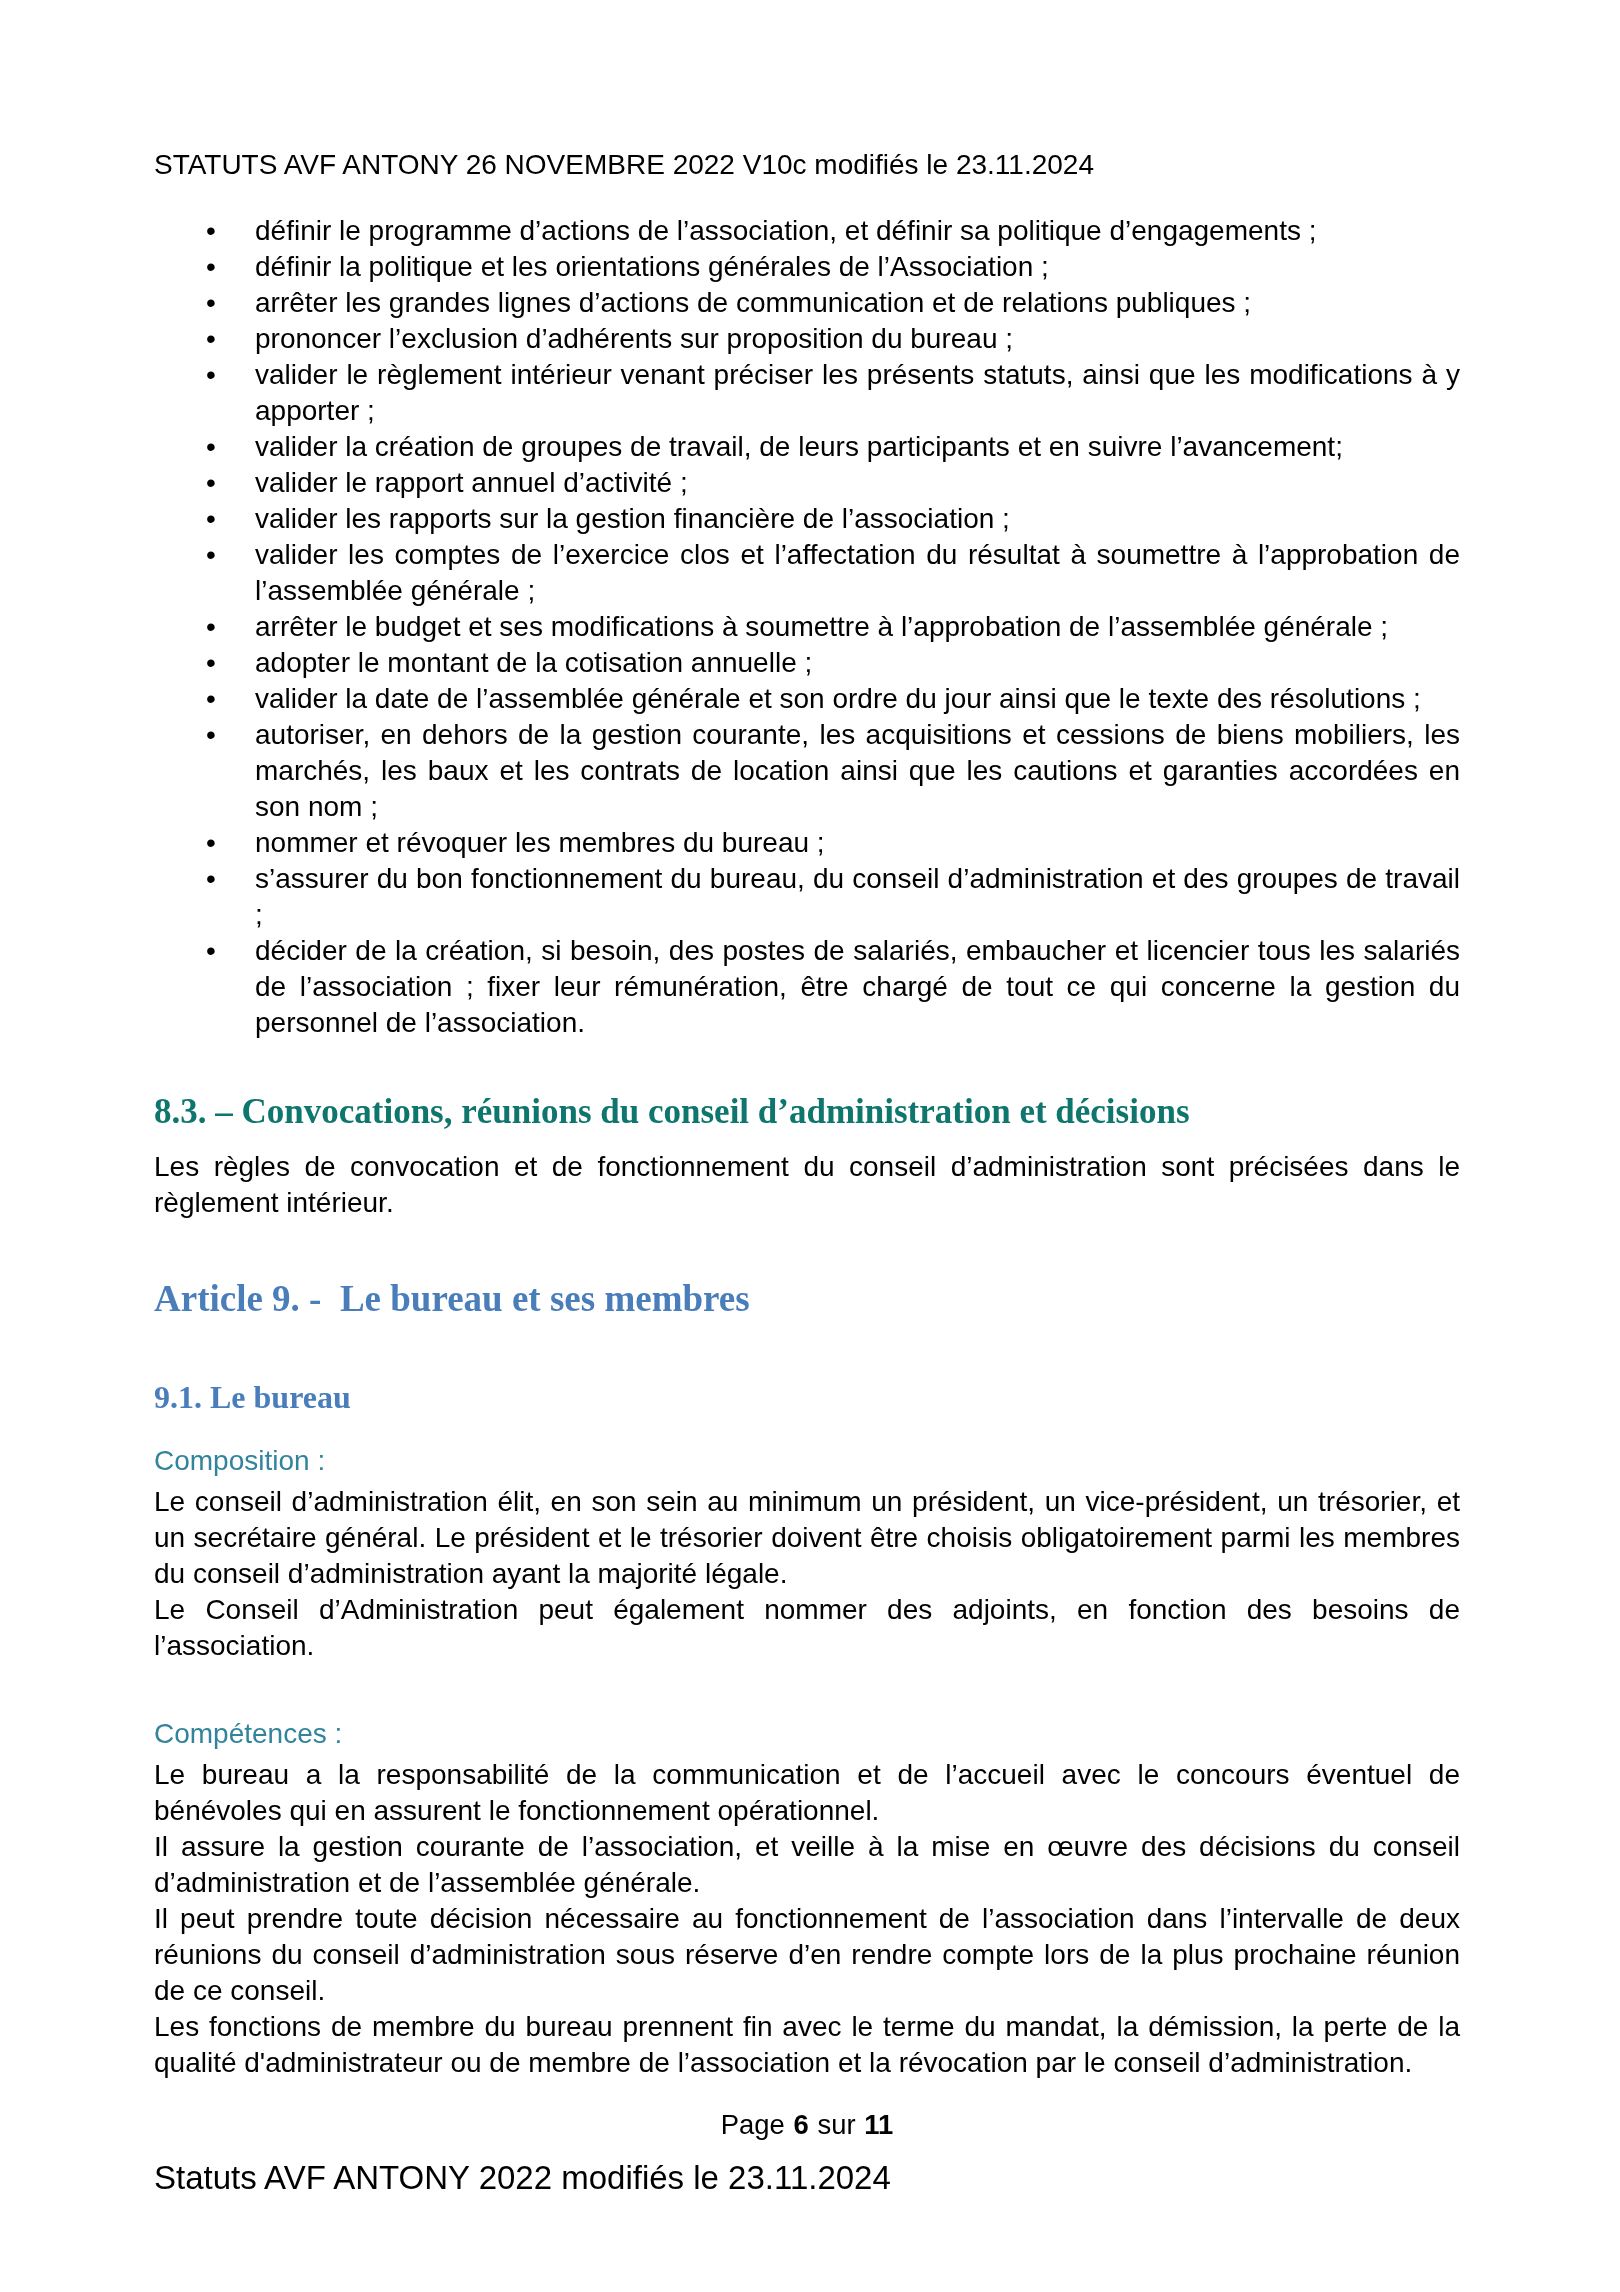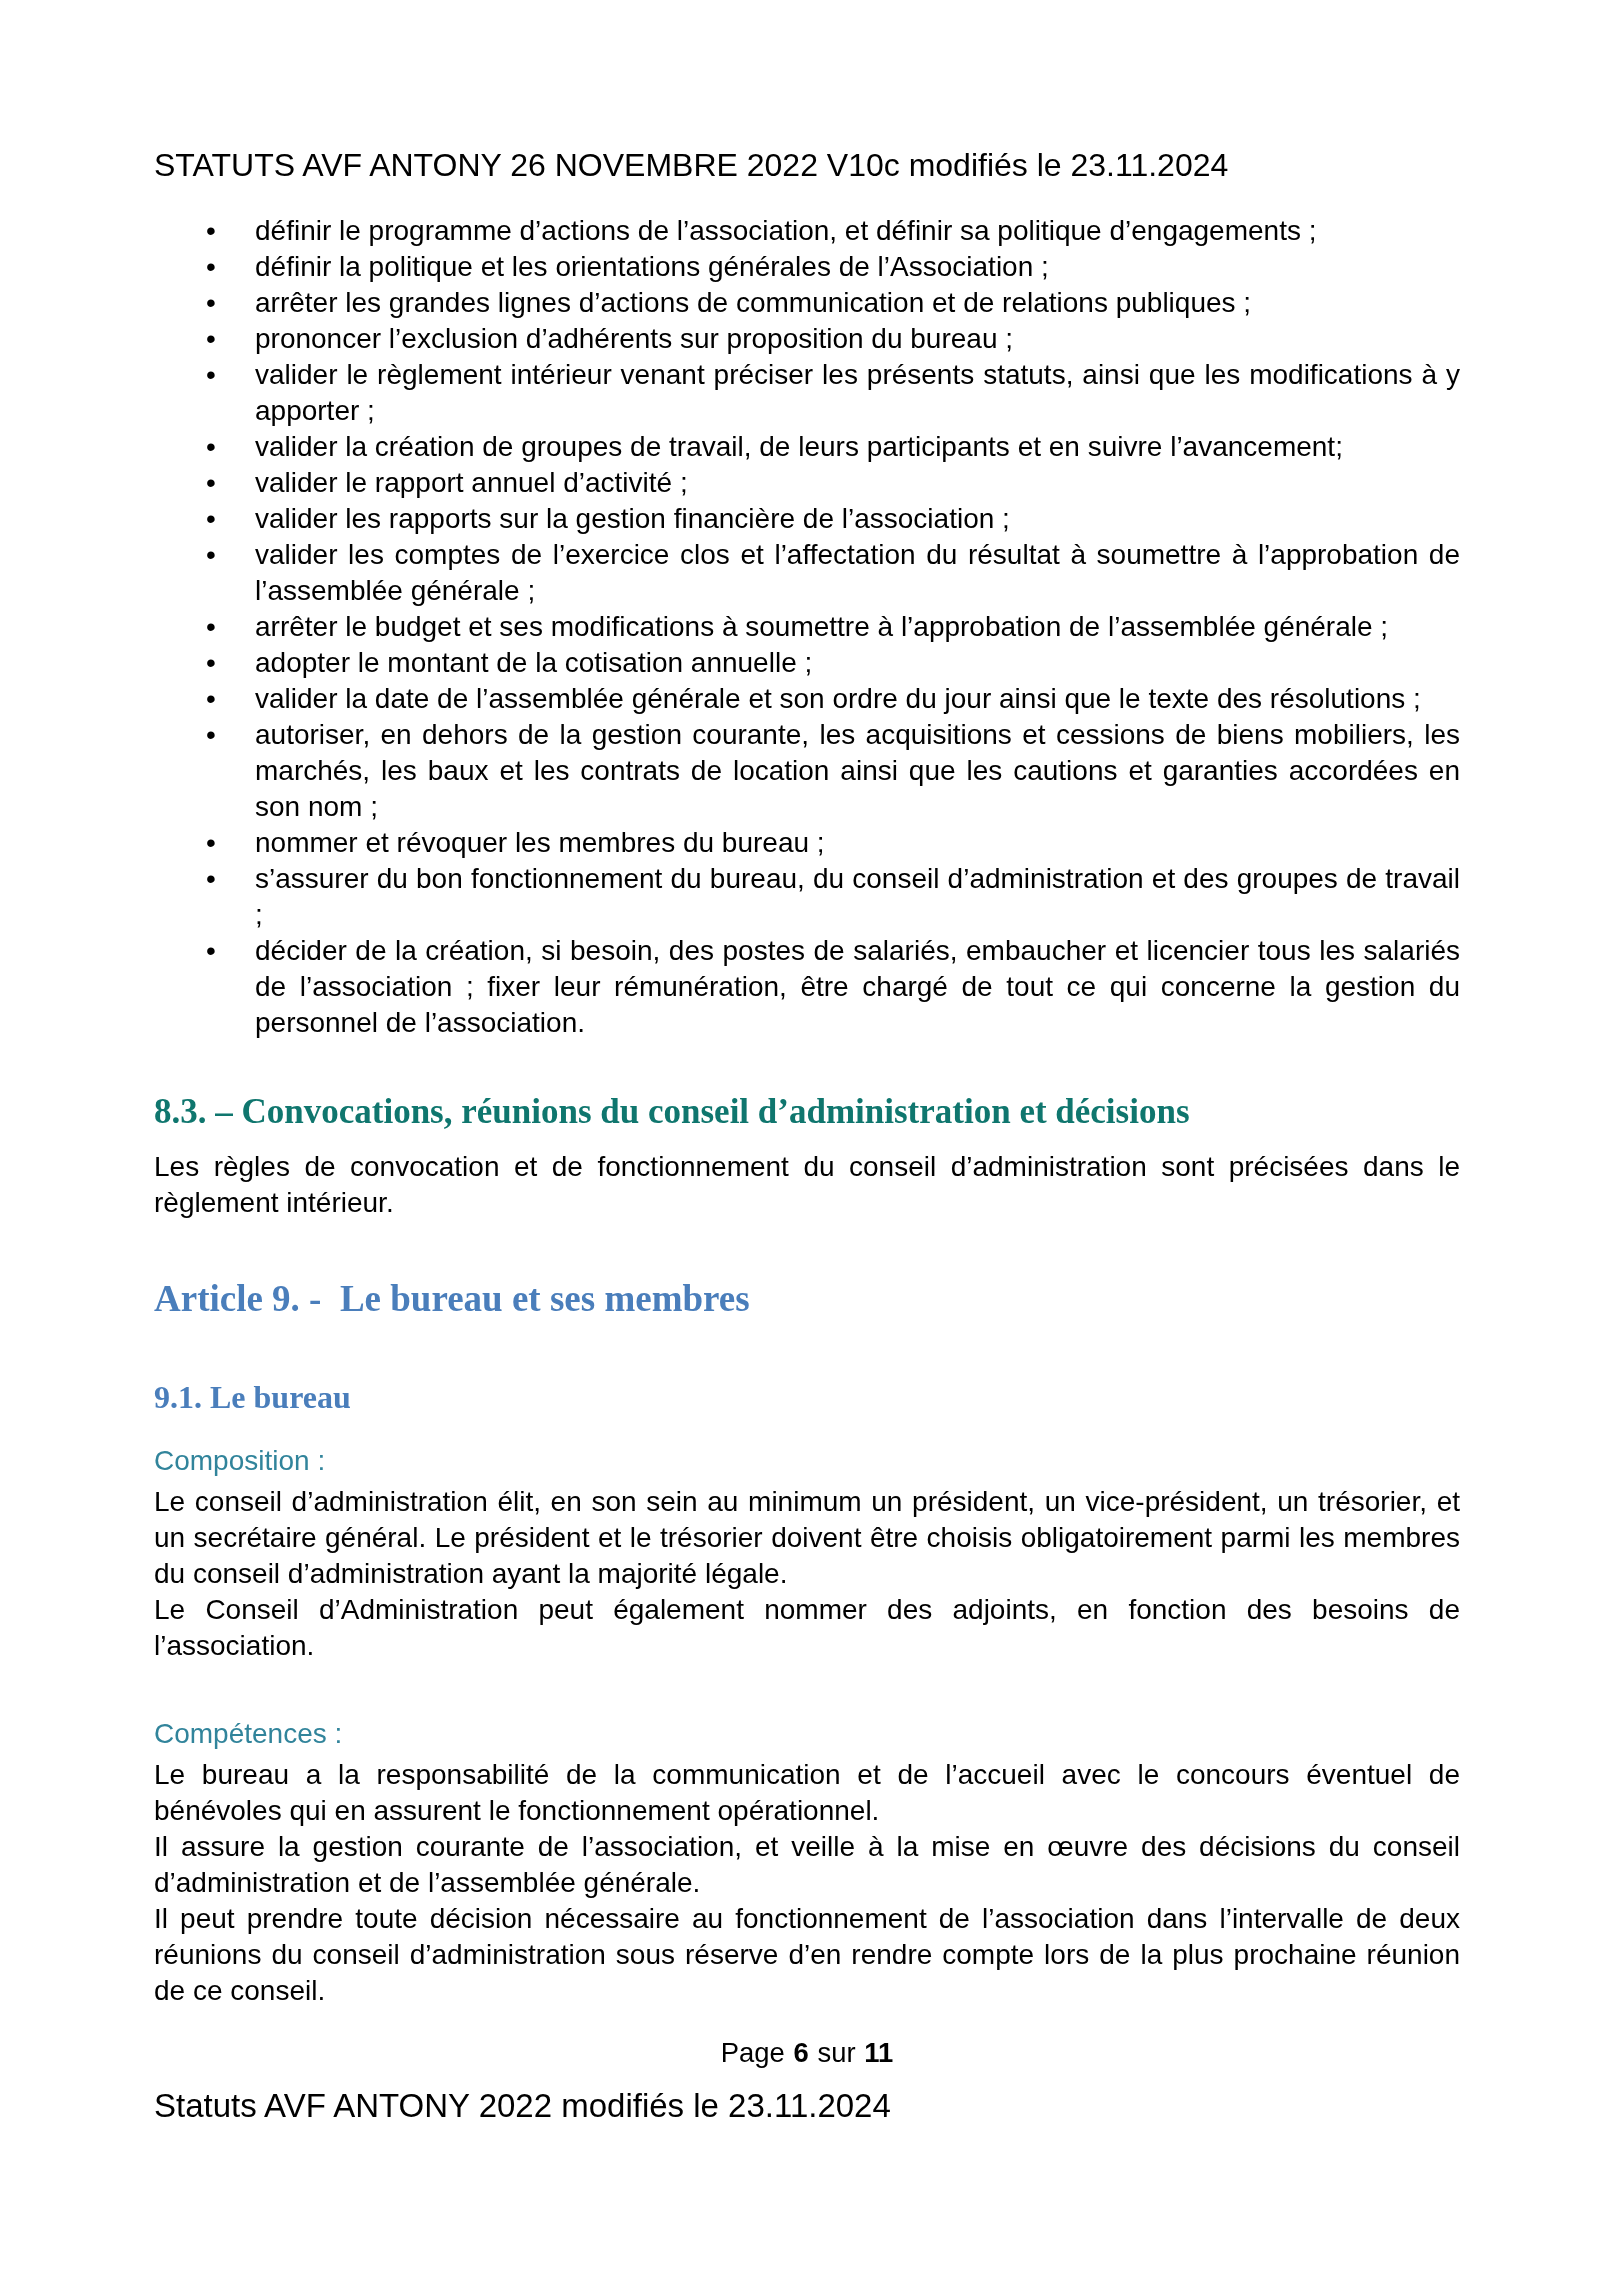--- a/index.html
+++ b/index.html
@@ -12,21 +12,21 @@
     width: 1620px;
     height: 2293px;
     box-sizing: border-box;
     background: #ffffff;
     color: #000000;
     font-family: "Liberation Sans", "DejaVu Sans", sans-serif;
     padding: 147px 160px 0 154px;
     overflow: hidden;
   }
   .doc-header {
-    font-size: 32px;
+    font-size: 28px;
     line-height: 36px;
     white-space: pre-wrap;
   }
   ul.bullets {
     list-style: none;
     margin: 30px 0 0 0;
     padding: 0;
   }
   ul.bullets li {
     position: relative;
@@ -143,20 +143,21 @@
   <div class="para-block">
     <p class="para">Le conseil d’administration élit, en son sein au minimum un président, un vice-président, un trésorier, et un secrétaire général. Le président et le trésorier doivent être choisis obligatoirement parmi les membres du conseil d’administration ayant la majorité légale.</p>
     <p class="para">Le Conseil d’Administration peut également nommer des adjoints, en fonction des besoins de l’association.</p>
   </div>
 
   <div class="subhead competences">Compétences :</div>
   <div class="para-block">
     <p class="para">Le bureau a la responsabilité de la communication et de l’accueil avec le concours éventuel de bénévoles qui en assurent le fonctionnement opérationnel.</p>
     <p class="para">Il assure la gestion courante de l’association, et veille à la mise en œuvre des décisions du conseil d’administration et de l’assemblée générale.</p>
     <p class="para">Il peut prendre toute décision nécessaire au fonctionnement de l’association dans l’intervalle de deux réunions du conseil d’administration sous réserve d’en rendre compte lors de la plus prochaine réunion de ce conseil.</p>
+    <p class="para">Les fonctions de membre du bureau prennent fin avec le terme du mandat, la démission, la perte de la qualité d'administrateur ou de membre de l’association et la révocation par le conseil d’administration.</p>
   </div>
 
   <div class="page-number-line">
     <span>Page</span>
     <span class="bold">6</span>
     <span>sur</span>
     <span class="bold">11</span>
   </div>
 
   <div class="doc-footer">Statuts AVF ANTONY 2022 modifiés le 23.11.2024</div>

